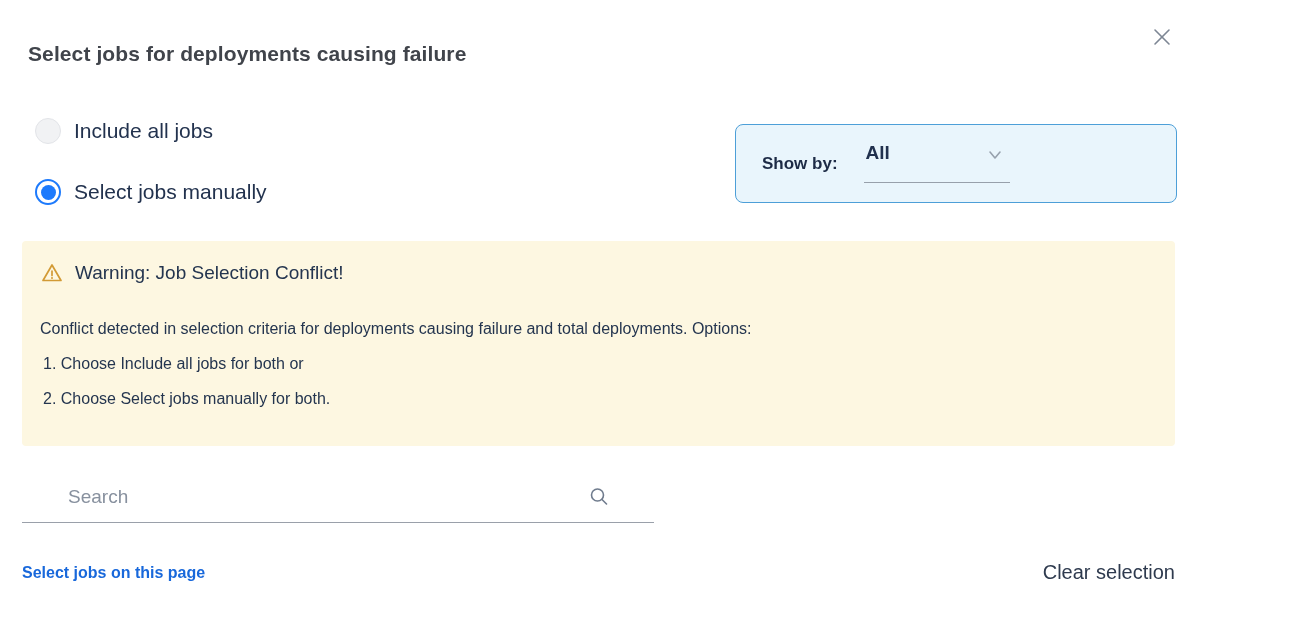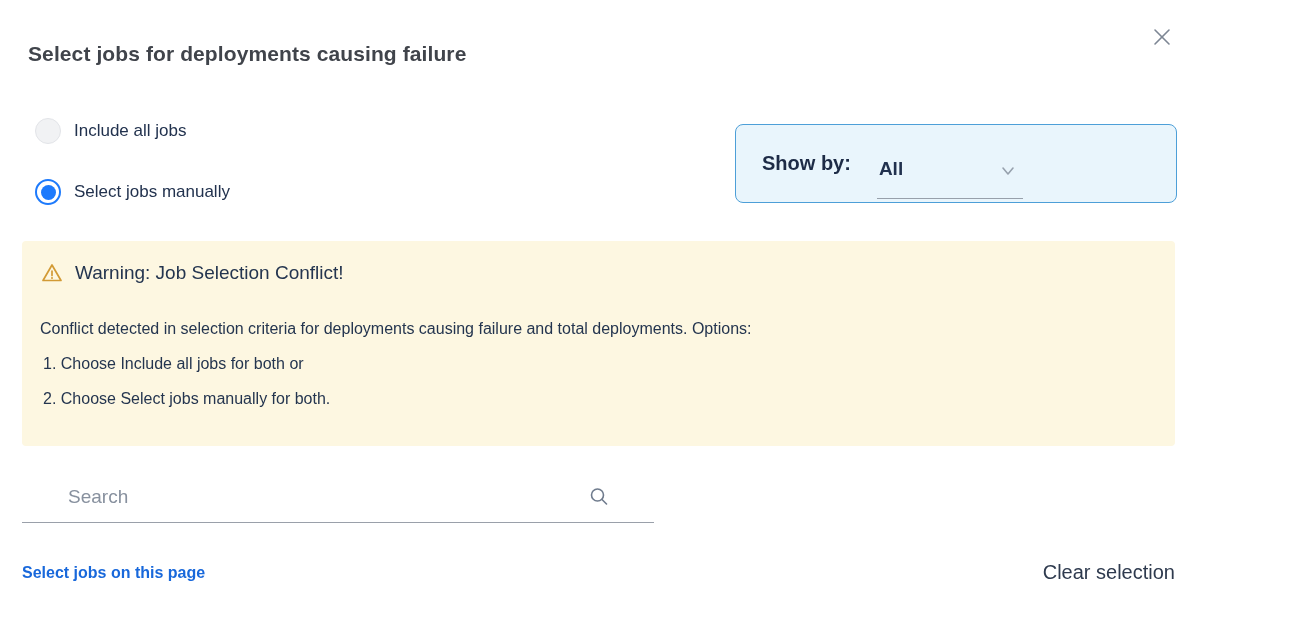--- a/index.html
+++ b/index.html
@@ -36,37 +36,37 @@
   .radio-circle {
     width:26px; height:26px; border-radius:50%;
     background:#f1f2f4; border:1px solid #e2e4e8;
     flex:0 0 auto;
     display:flex; align-items:center; justify-content:center;
   }
   .radio-circle.selected {
     background:#ffffff; border:2px solid #1d7afc;
   }
   .radio-dot { width:15px; height:15px; border-radius:50%; background:#1d7afc; }
-  .radio-label { font-size:17px; color:#22324e; }
+  .radio-label { font-size:21px; color:#22324e; }
   
   .show-by-panel {
     width:442px; height:79px; margin-top:6px;
     background:#e9f5fc;
     border:1.5px solid #4d9fd8;
     border-radius:8px;
     display:flex; align-items:center;
     padding:0 18px 0 26px;
   }
-  .show-by-label { font-size:20px; font-weight:600; color:#1d2b46; }
+  .show-by-label { font-size:17px; font-weight:600; color:#1d2b46; }
   .show-by-select {
     margin-left:26px; width:146px;
     border-bottom:1px solid #97a0ab;
     display:flex; justify-content:space-between; align-items:flex-start;
     padding:0 6px 12px 2px;
-    position:relative; top:18px;
+    position:relative; top:2px;
     cursor:pointer;
   }
   .show-by-value { font-size:19px; font-weight:600; color:#21314e; position:relative; top:-6px; }
   .chevron-wrap { position:relative; top:-2px; }
   
   .warning-box {
     margin:36px 22px 0 22px;
     background:#fdf7e1;
     border-radius:4px;
     padding:20px 18px 30px 18px;

